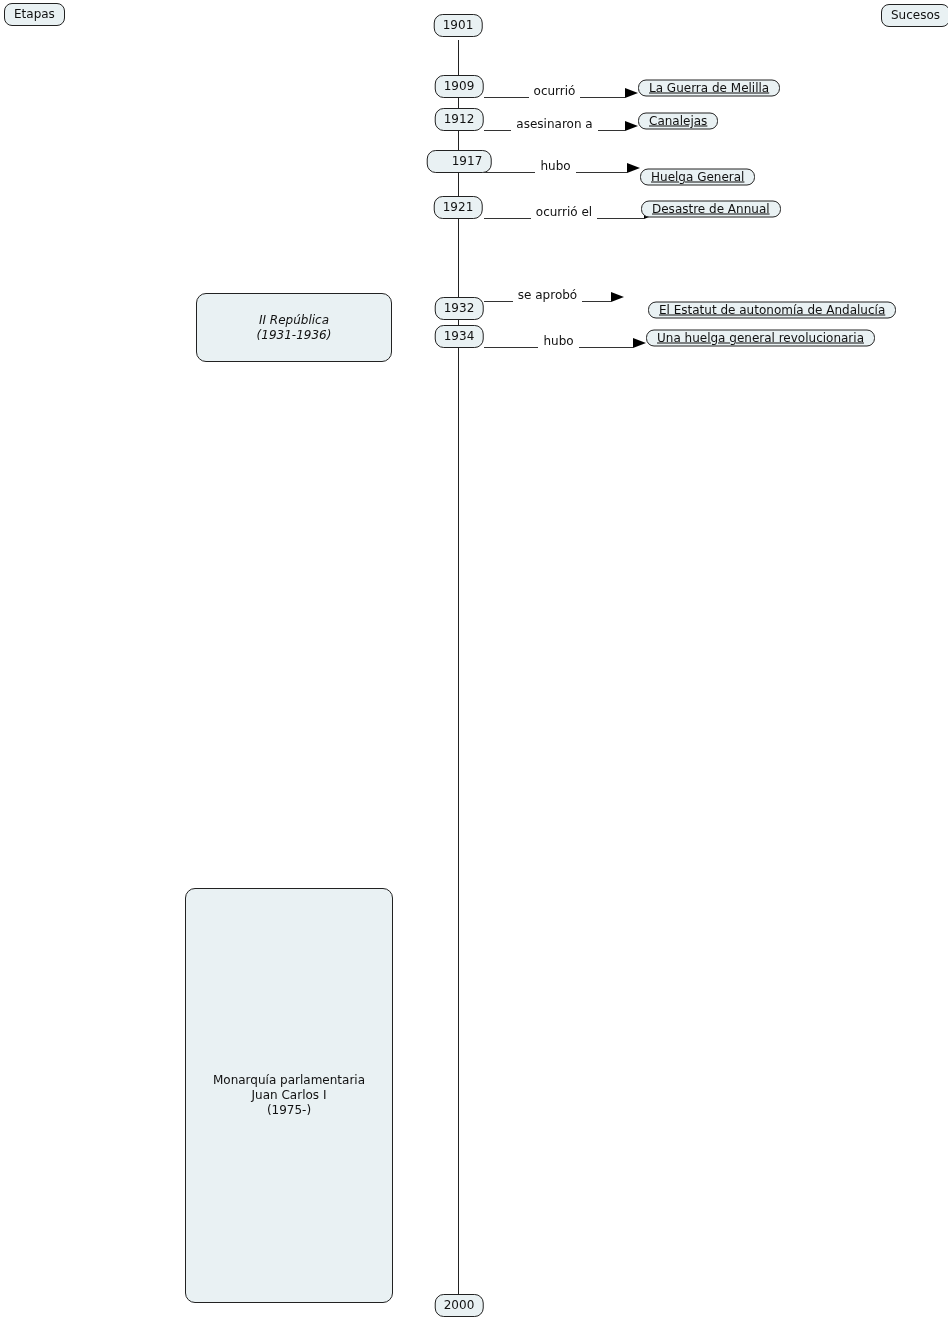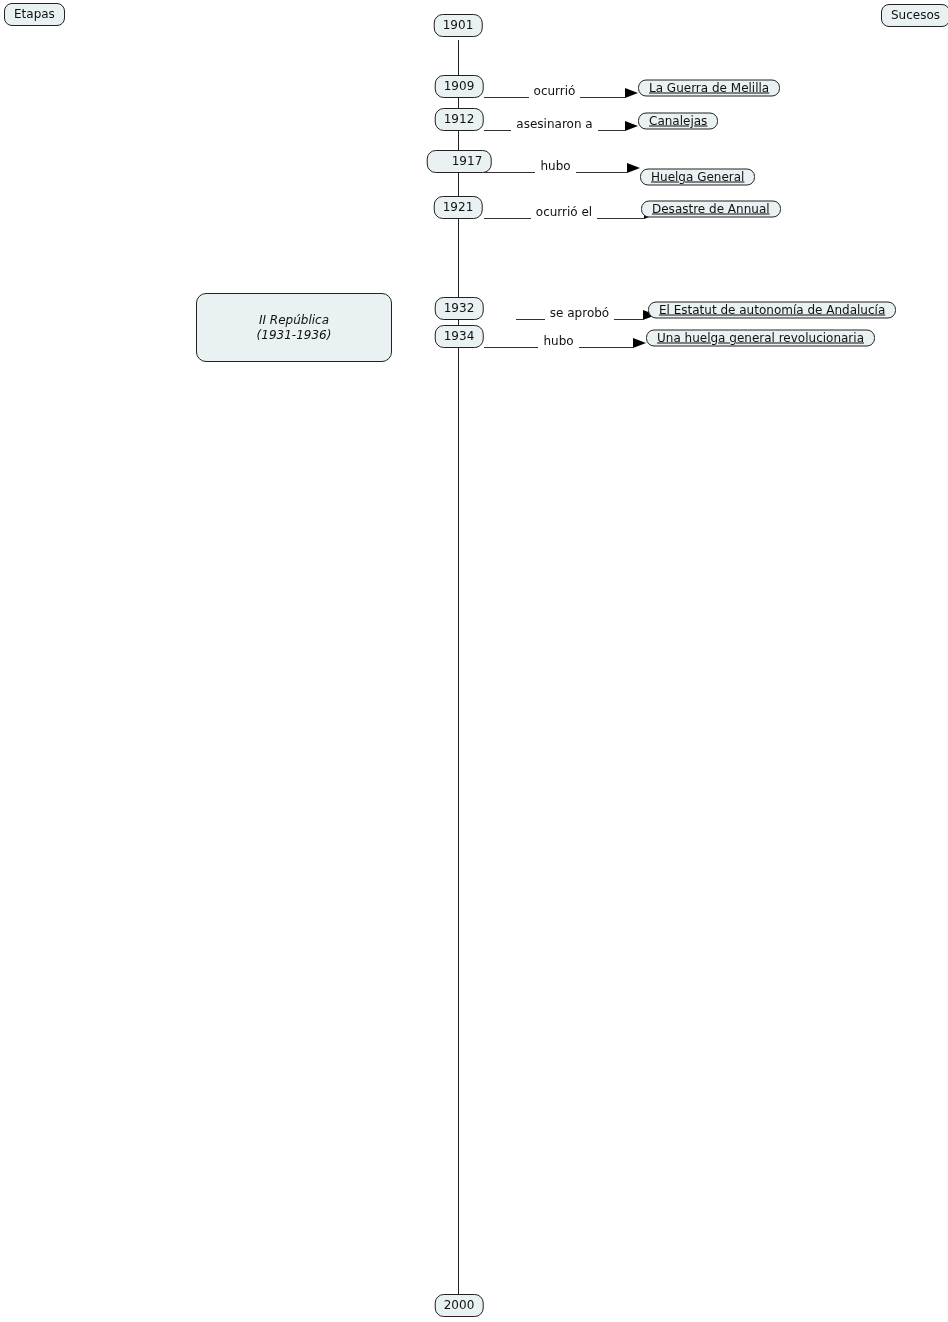--- a/index.html
+++ b/index.html
@@ -87,20 +87,23 @@
 
 <div id="canvas">
 
   <div class="node legend" style="left:4px; top:3px;">Etapas</div>
   <div class="node legend" style="left:881px; top:4px;">Sucesos</div>
 
   <div class="timeline-line" style="left:458px; top:40px; height:1254px;"></div>
 
   <div class="node period" style="left:196px; top:293px; width:196px; height:69px;font-style:italic;">II República
 (1931-1936)</div>
+  <div class="node period" style="left:185px; top:888px; width:208px; height:415px;">Monarquía parlamentaria
+Juan Carlos I
+(1975-)</div>
 
   <div class="node year-node" style="left:458px; top:14px;">1901</div>
   <div class="node year-node" style="left:459px; top:75px;">1909</div>
   <div class="node year-node" style="left:459px; top:108px;">1912</div>
   <div class="node year-node" style="left:459px; top:150px;padding-left:24px;">1917</div>
   <div class="node year-node" style="left:458px; top:196px;">1921</div>
   <div class="node year-node" style="left:459px; top:297px;">1932</div>
   <div class="node year-node" style="left:459px; top:325px;">1934</div>
   <div class="node year-node" style="left:459px; top:1294px;">2000</div>
 
@@ -121,21 +124,21 @@
     <span class="clabel">hubo</span>
     <span class="cline"></span>
     <span class="arrowhead"></span>
   </div>
   <div class="connector" style="left:484px; top:209px; width:173px;">
     <span class="cline"></span>
     <span class="clabel">ocurrió el</span>
     <span class="cline"></span>
     <span class="arrowhead"></span>
   </div>
-  <div class="connector" style="left:484px; top:310px; width:140px;margin-left:32px;">
+  <div class="connector" style="left:484px; top:292px; width:140px;">
     <span class="cline"></span>
     <span class="clabel">se aprobó</span>
     <span class="cline"></span>
     <span class="arrowhead"></span>
   </div>
   <div class="connector" style="left:484px; top:338px; width:162px;">
     <span class="cline"></span>
     <span class="clabel">hubo</span>
     <span class="cline"></span>
     <span class="arrowhead"></span>

